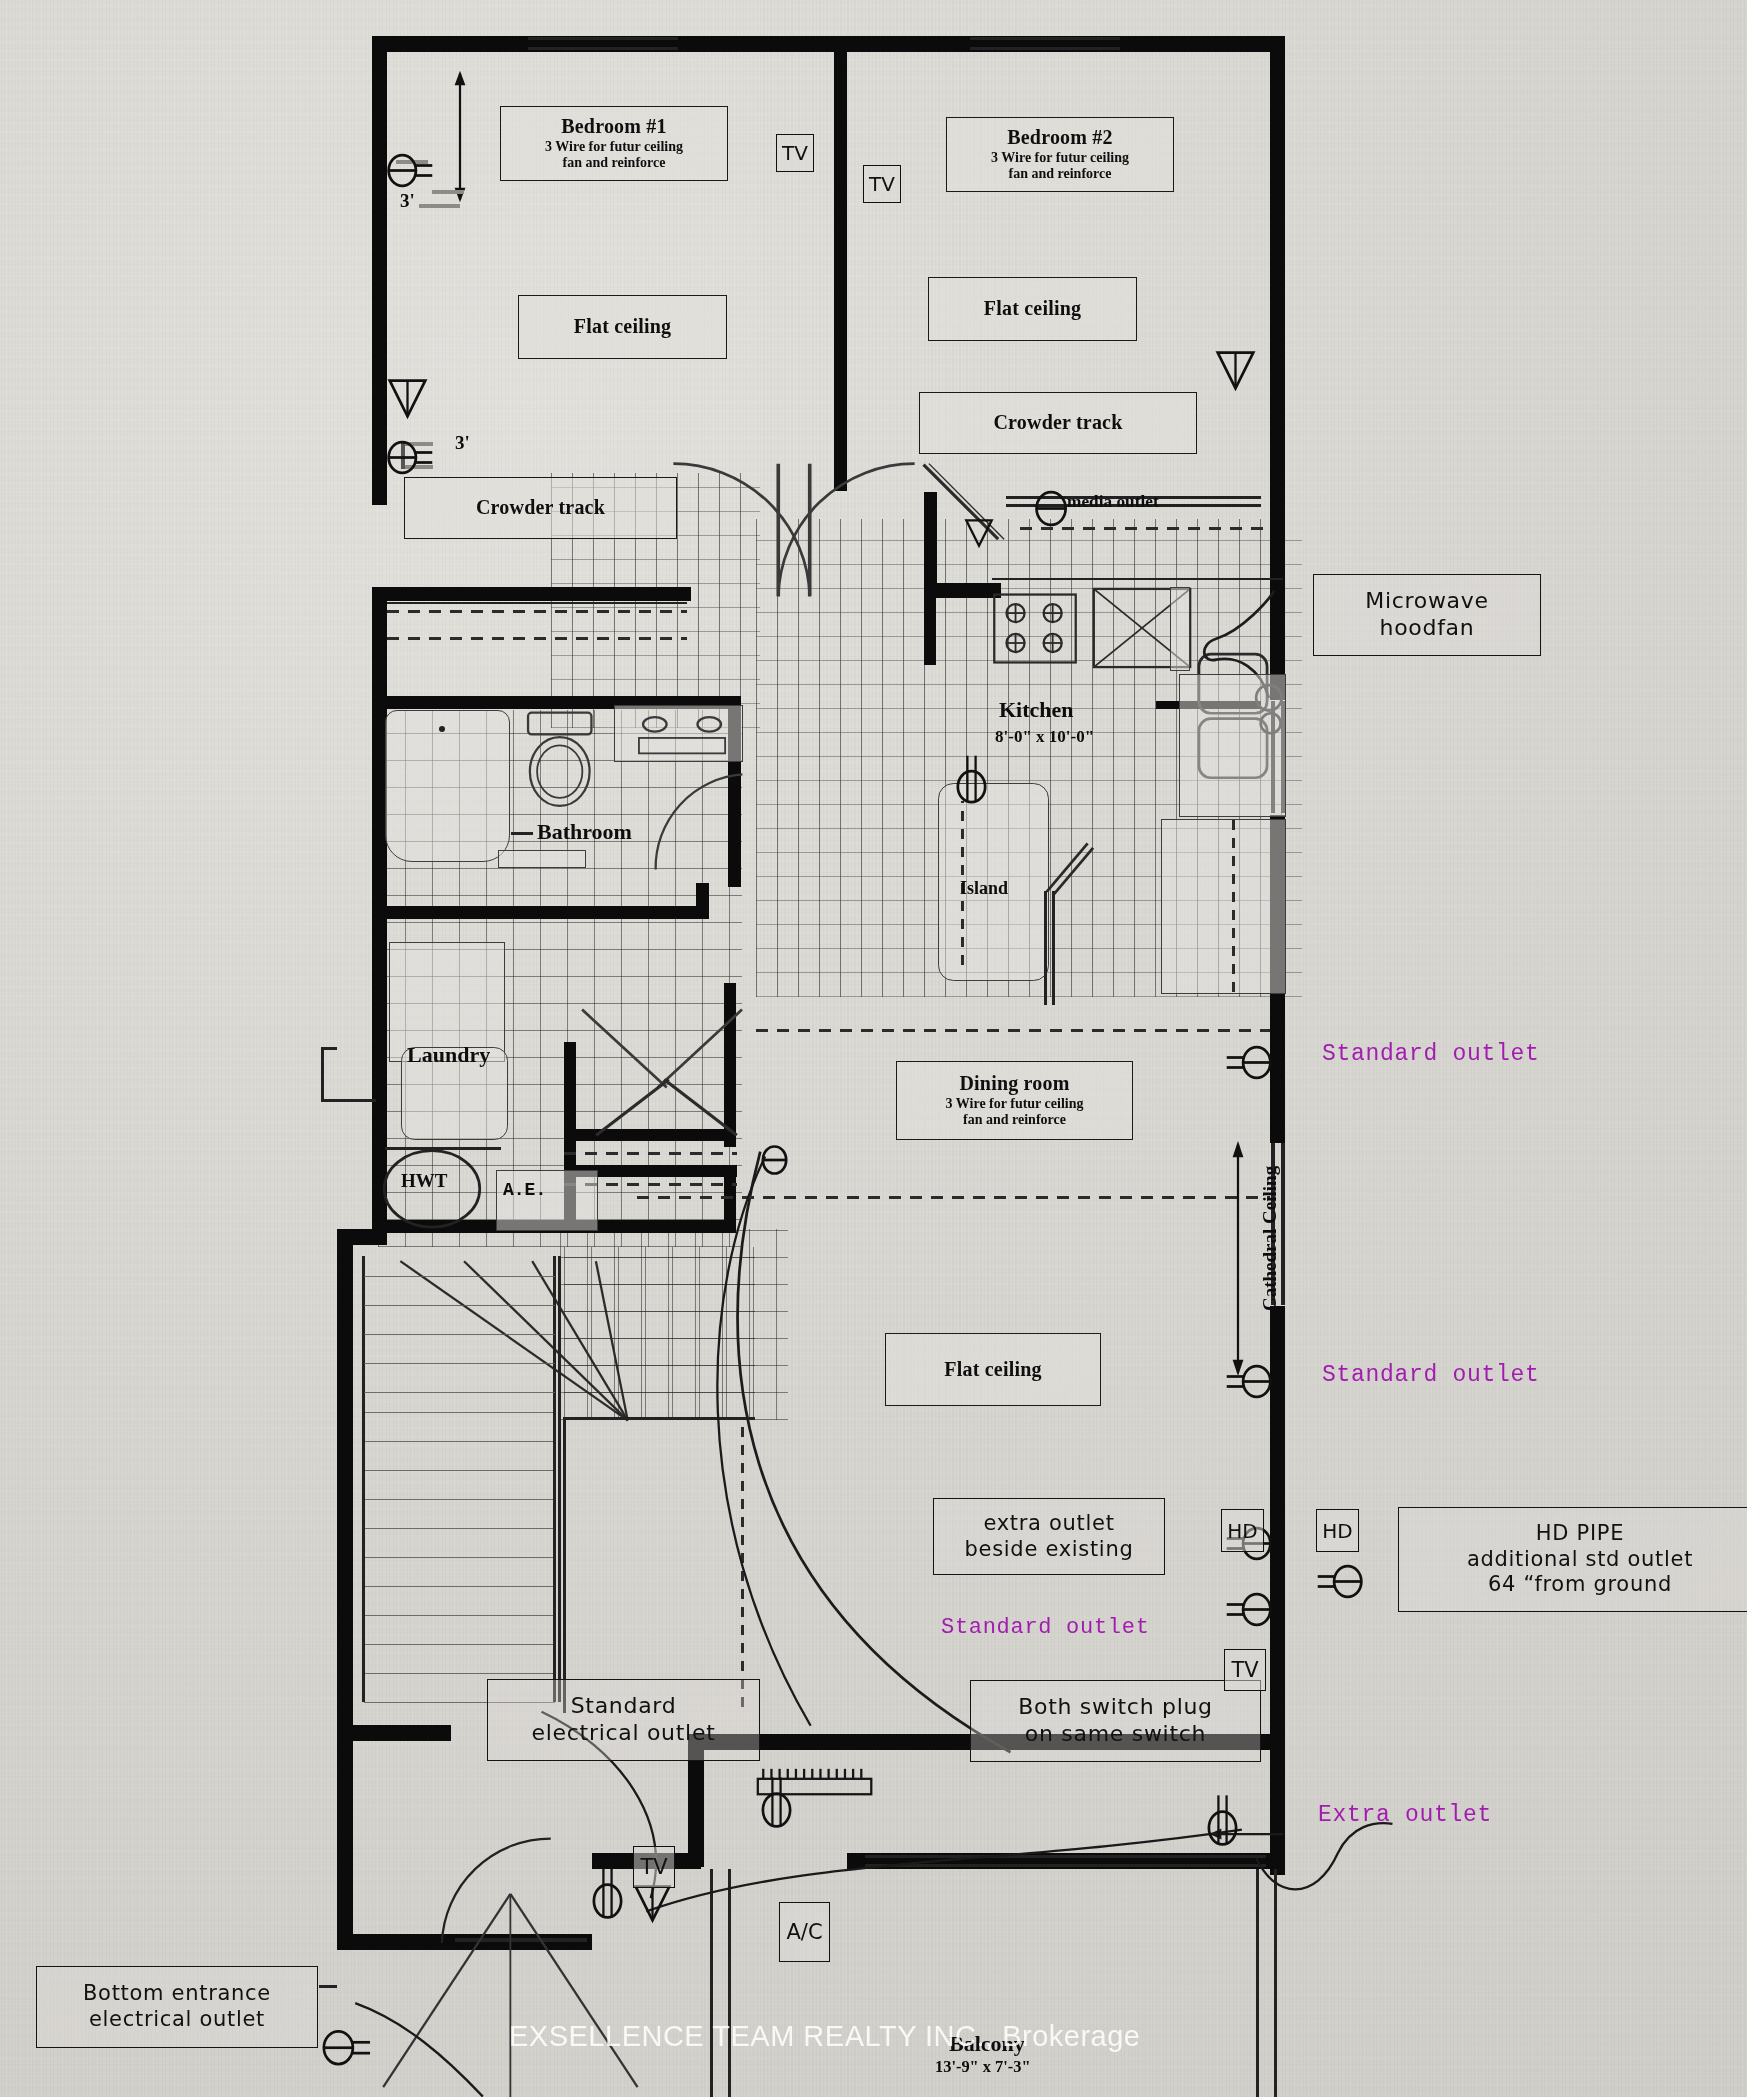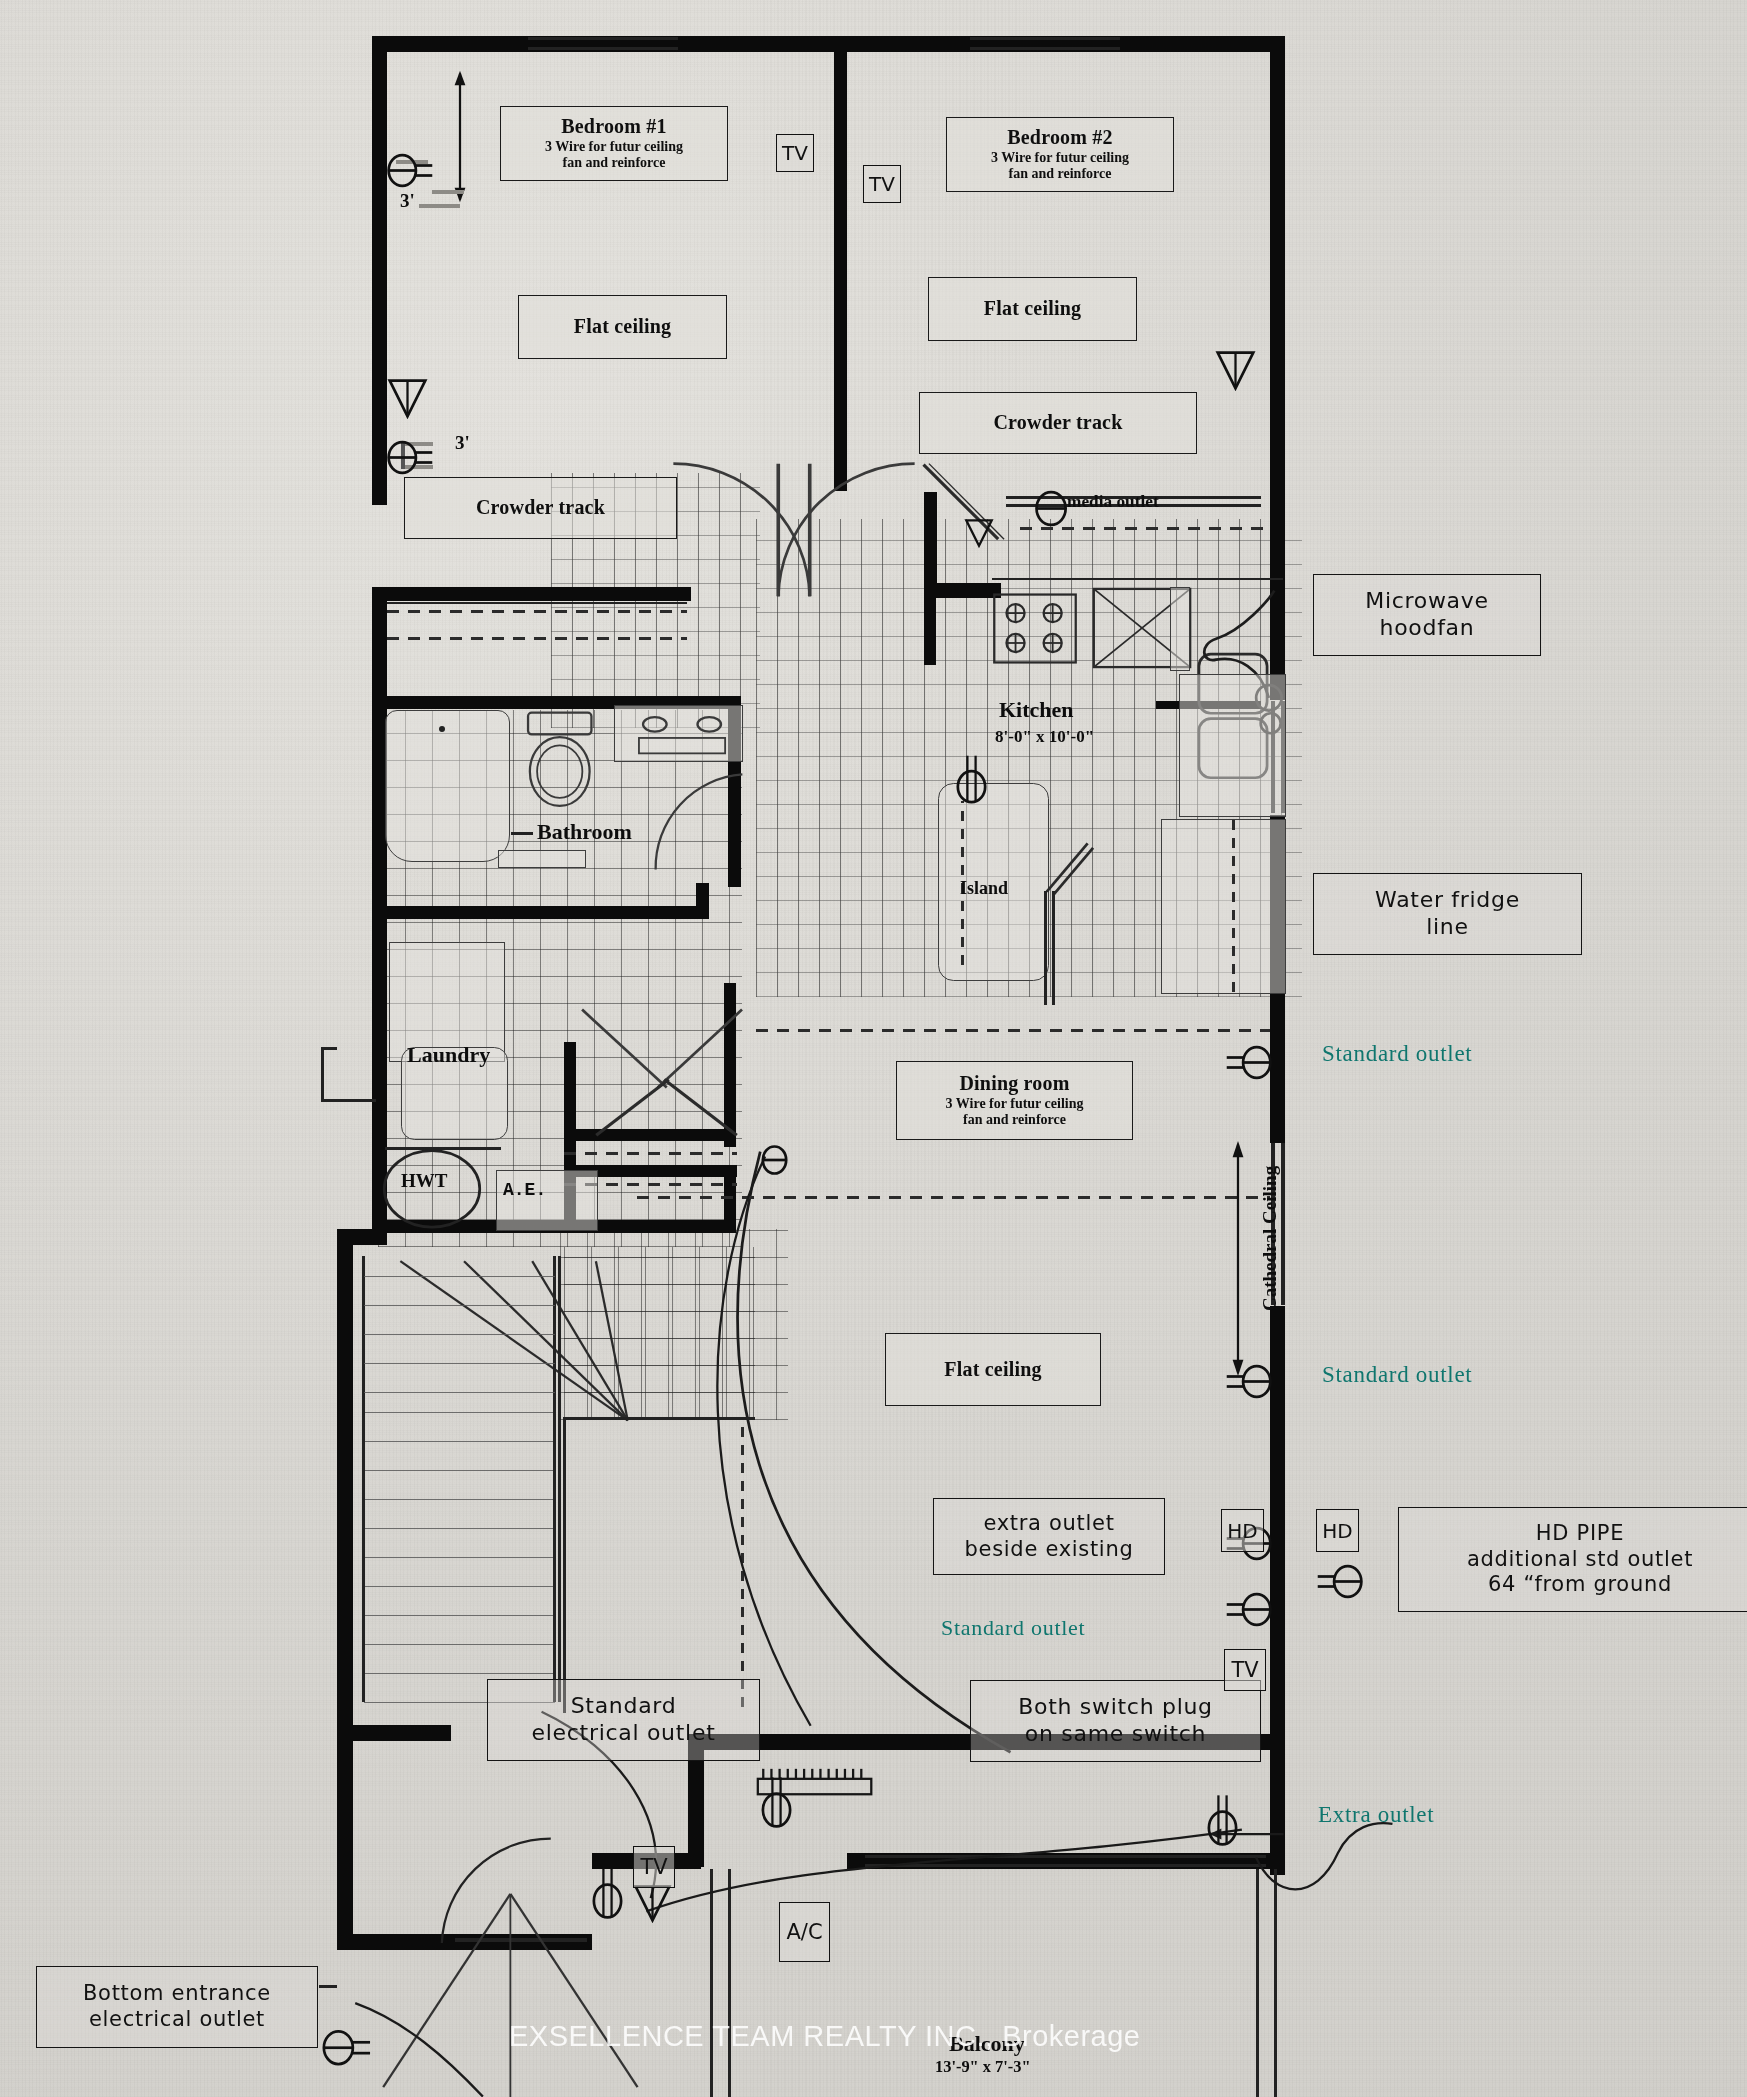--- a/index.html
+++ b/index.html
@@ -44,22 +44,22 @@
   
   .ptext{
     position:absolute;
     font-family:"Liberation Serif", serif;
     font-weight:bold;color:#0d0d0d;
     white-space:nowrap;
   }
   
   .atext{
     position:absolute;
-    font-family:Liberation Serif, serif;
-    color:#0f766e;
+    font-family:Liberation Mono, monospace;
+    color:#a21caf;
     white-space:nowrap;
     letter-spacing:0.7px;
   }
   .abox{
     position:absolute;
     border:1.8px solid #141414;
     background:rgba(224,222,217,0.35);
     font-family:"DejaVu Sans", sans-serif;
     color:#111;
     text-align:center;
@@ -552,24 +552,20 @@
   <div class="ptext rot90" style="left:1259px;top:1311px;font-size:19px;">Cathedral Ceiling</div>
 
   <div class="ptext" style="left:949px;top:2031px;font-size:22px;">Balcony</div>
   <div class="ptext" style="left:935px;top:2057px;font-size:16.4px;">13'-9" x 7'-3"</div>
 
   <div class="abox" style="left:1313px;top:574px;width:228px;height:82px;font-size:22px;">
     <div>Microwave</div>
     <div>hoodfan</div>
   </div>
 
-  <div class="abox" style="left:1313px;top:873px;width:269px;height:82px;font-size:22px;">
-    <div>Water  fridge</div>
-    <div>line</div>
-  </div>
 
   <div class="atext" style="left:1322px;top:1041px;font-size:23px;">Standard  outlet</div>
 
   <div class="atext" style="left:1322px;top:1362px;font-size:23px;">Standard  outlet</div>
 
   <div class="abox" style="left:933px;top:1498px;width:232px;height:77px;font-size:21px;">
     <div>extra  outlet</div>
     <div>beside  existing</div>
   </div>
 

